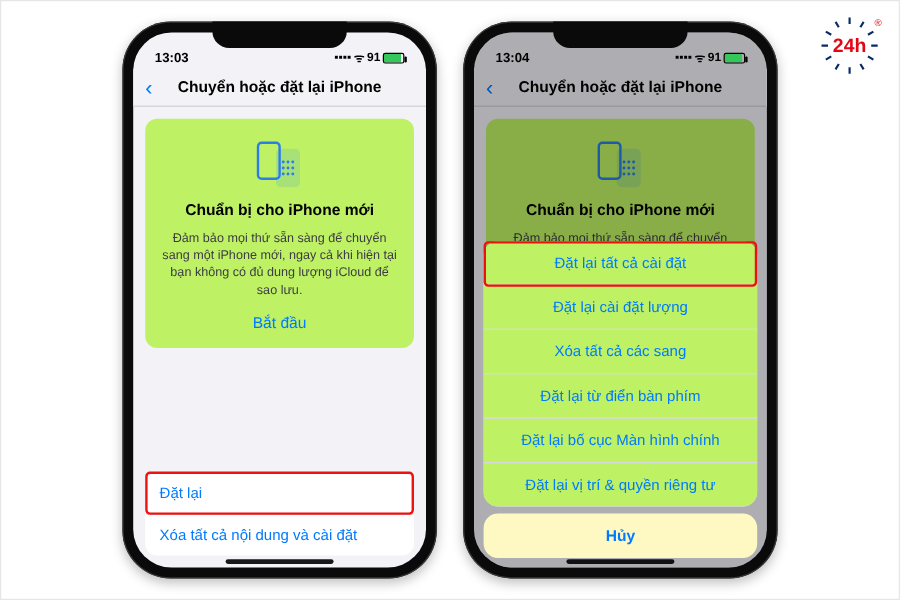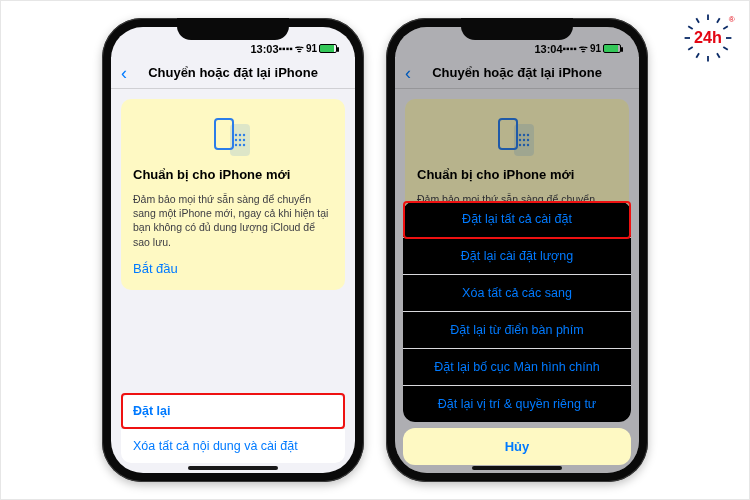--- a/index.html
+++ b/index.html
@@ -51,21 +51,21 @@
     transform: translateX(-50%);
     width: 112px; height: 22px;
     background: #0a0a0a;
     border-bottom-left-radius: 14px;
     border-bottom-right-radius: 14px;
     z-index: 30;
   }
   .statusbar {
     height: 30px;
     display: flex;
-    justify-content: flex-end;
+    justify-content: space-between;
     align-items: flex-end;
     padding: 0 18px 2px 18px;
     font-size: 11px;
     font-weight: 600;
     color: #000;
     position: relative;
     z-index: 10;
   }
   .status-icons { display:flex; align-items:center; gap:2px; font-size:10px; }
   .status-icons .bat {
@@ -80,24 +80,24 @@
     font-size: 13px; font-weight:600;
     border-bottom: 0.5px solid #d0d0d4;
     background:#f2f2f7;
   }
   .nav .back {
     position:absolute; left:10px; top:6px;
     color:#007aff; font-size:18px; font-weight:400;
   }
   .card {
     margin: 10px 10px 0 10px;
-    background:#fef9c3;
+    background:#bef264;
     border-radius: 10px;
     padding: 14px 12px;
-    text-align:left;
+    text-align:center;
   }
   .prep-icon {
     display:flex; justify-content:center; align-items:center; gap:-6px;
     margin: 4px 0 10px 0;
   }
   .prep-icon svg { display:block; }
   .card h3 { font-size: 13px; font-weight:600; margin-bottom:10px;}
   .card p { font-size: 10.5px; color:#3c3c43; line-height:1.35; margin-bottom:10px;}
   .link-btn { color:#007aff; font-size:13px; font-weight:400;margin-top:12px; }
   .list {
@@ -106,21 +106,21 @@
     border-radius:10px;
     overflow:hidden;
   }
   .list .row {
     padding: 10px 12px;
     font-size: 12.5px;
     color:#007aff;
     border-top: 0.5px solid #e3e3e7;
     text-align:left;
   }
-  .list .row:first-child { border-top:none;font-weight:bold; }
+  .list .row:first-child { border-top:none; }
   .spacer { flex:1; }
   .screen-flex { display:flex; flex-direction:column; height:100%; }
   .hl-red {
     position:absolute;
     border: 2px solid #e11;
     border-radius: 4px;
     z-index: 20;
     pointer-events:none;
   }
   
@@ -133,21 +133,21 @@
     background:#f0f0f2;
     border-radius:12px;
     overflow:hidden;
   }
   .sheet .srow {
     padding: 11px 8px;
     text-align:center;
     font-size: 12.5px;
     color:#007aff;
     border-top:0.5px solid #d8d8dc;
-    background:#000000;
+    background:#bef264;
   }
   .sheet .srow:first-child { border-top:none; }
   .cancel {
     margin-top:6px;
     background:#fef9c3;
     border-radius:12px;
     padding:11px;
     text-align:center;
     font-size:13px; font-weight:600; color:#007aff;
   }

